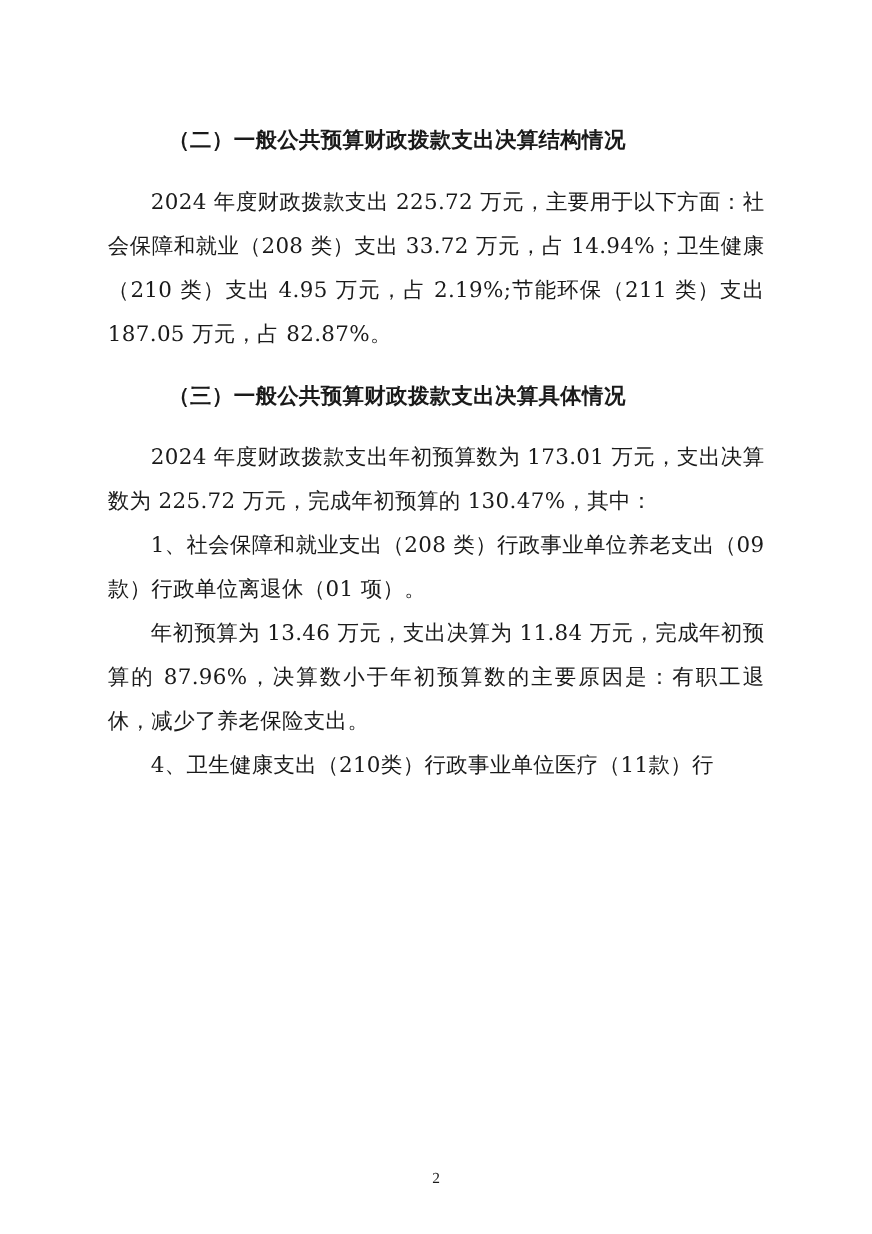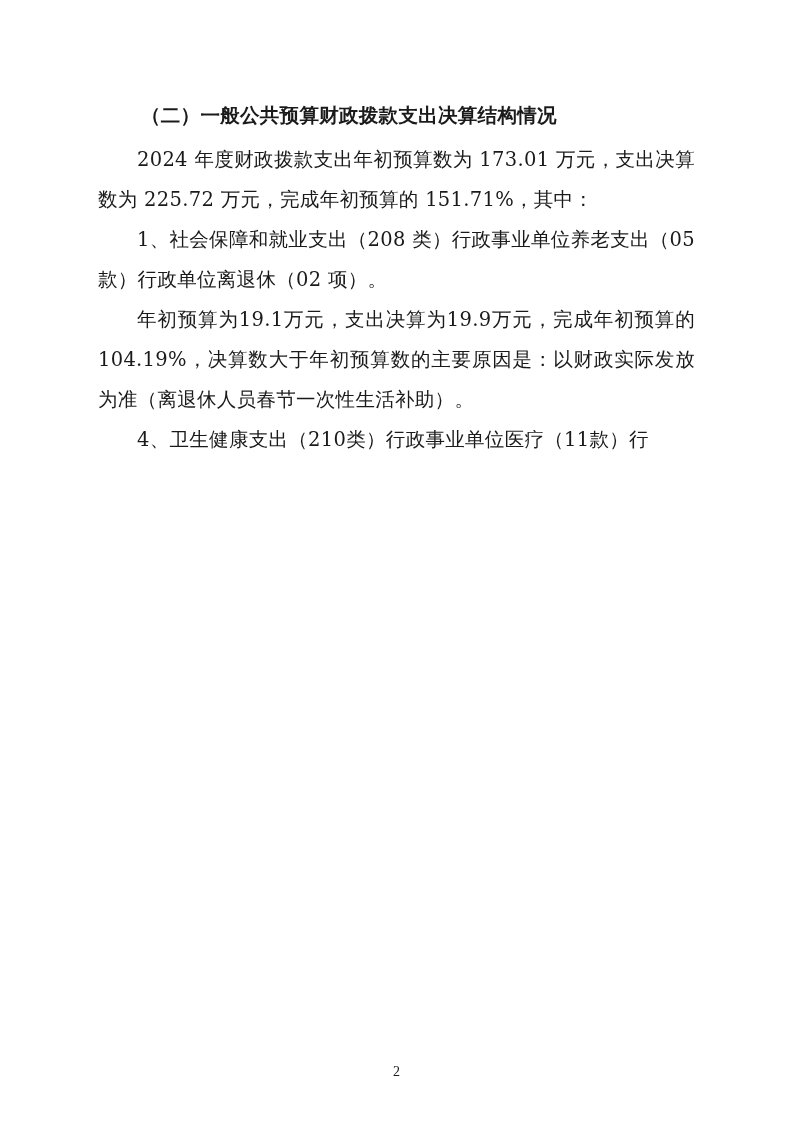--- a/index.html
+++ b/index.html
@@ -24,21 +24,21 @@
     line-height: 40px;
   }
   p.para {
     margin: 0;
     text-align: justify;
     text-justify: inter-ideograph;
     text-indent: 2em;
     letter-spacing: 0.3px;
   }
   p.heading {
-    margin: 4px;
+    margin: 16px;
     text-indent: 2em;
     font-weight: bold;
     letter-spacing: 0.3px;
     font-family: "DejaVu Serif", "Liberation Serif", serif;
   }
   .page-number {
     position: absolute;
     bottom: 42px;
     left: 0;
     width: 100%;
@@ -49,30 +49,32 @@
   }
 </style>
 </head>
 <body>
 
 <div class="page">
   <div class="doc-body">
 
     <p class="heading">（二）一般公共预算财政拨款支出决算结构情况</p>
 
+    <p class="para">2024 年度财政拨款支出 225.72 万元，主要用于以下方面：社会保障和就业（208 类）支出 33.72 万元，占 14.94%；卫生健康（210 类）支出 4.95 万元，占 2.19%;节能环保（211 类）支出 187.05 万元，占 82.87%。</p>
 
+    <p class="heading">（三）一般公共预算财政拨款支出决算具体情况</p>
 
-    <p class="para">2024 年度财政拨款支出年初预算数为 173.01 万元，支出决算数为 225.72 万元，完成年初预算的 151.71%，其中：</p>
+    <p class="para">2024 年度财政拨款支出年初预算数为 173.01 万元，支出决算数为 225.72 万元，完成年初预算的 130.47%，其中：</p>
 
-    <p class="para">1、社会保障和就业支出（208 类）行政事业单位养老支出（05 款）行政单位离退休（02 项）。</p>
+    <p class="para">1、社会保障和就业支出（208 类）行政事业单位养老支出（09 款）行政单位离退休（01 项）。</p>
 
 
 
+    <p class="para">年初预算为 13.46 万元，支出决算为 11.84 万元，完成年初预算的 87.96%，决算数小于年初预算数的主要原因是：有职工退休，减少了养老保险支出。</p>
 
 
-    <p class="para">年初预算为19.1万元，支出决算为19.9万元，完成年初预算的104.19%，决算数大于年初预算数的主要原因是：以财政实际发放为准（离退休人员春节一次性生活补助）。</p>
 
     <p class="para">4、卫生健康支出（210类）行政事业单位医疗（11款）行</p>
 
   </div>
 
   <div class="page-number">2</div>
 </div>
 
 </body></html>

